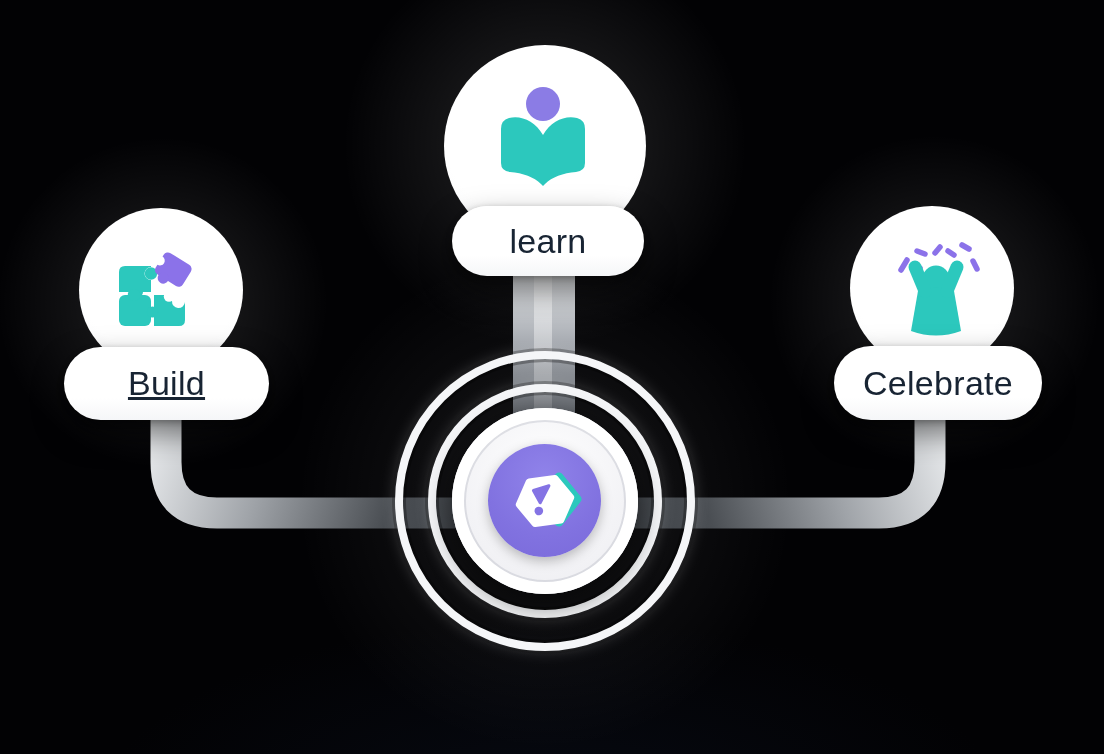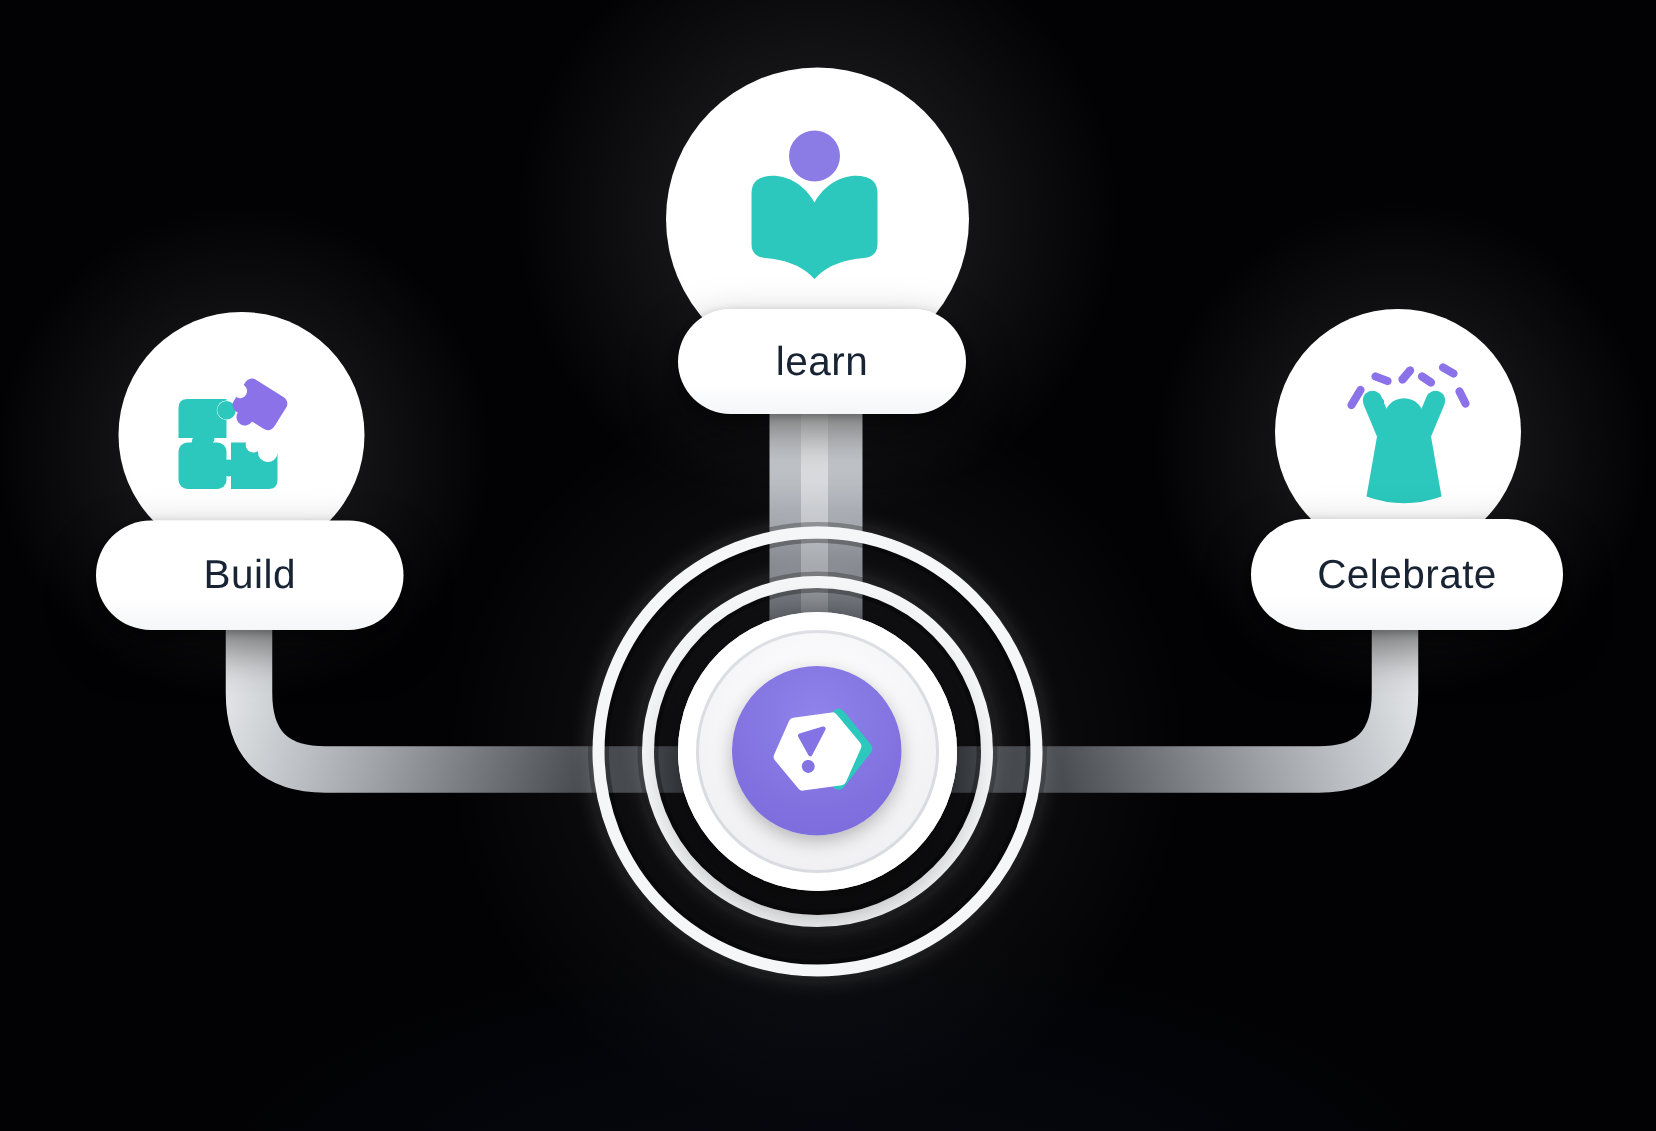--- a/index.html
+++ b/index.html
@@ -38,23 +38,23 @@
   .node-circle{position:absolute;border-radius:50%;
     background:radial-gradient(circle at 50% 38%, #ffffff 65%, #f7f8fa 100%);}
   .circle-learn{left:444px;top:45px;width:202px;height:202px;}
   .circle-build{left:79px;top:208px;width:164px;height:164px;}
   .circle-celebrate{left:850px;top:206px;width:164px;height:164px;}
   .node-circle svg{position:absolute;}
 
   .pill{position:absolute;background:linear-gradient(#ffffff 70%, #f5f6f8);
     border-radius:40px;display:flex;align-items:center;justify-content:center;
     box-shadow:0 14px 30px rgba(0,0,0,.50), 0 2px 6px rgba(0,0,0,.25);
-    color:#182433;font-size:27px;font-weight:500;letter-spacing:.3px;cursor:pointer;}
+    color:#182433;font-size:34px;font-weight:500;letter-spacing:.3px;cursor:pointer;}
   .pill-learn{left:452px;top:206px;width:192px;height:70px;}
-  .pill-build{left:64px;top:347px;width:205px;height:73px;}
+  .pill-build{left:64px;top:347px;width:205px;height:73px;text-decoration:underline;}
   .pill-celebrate{left:834px;top:346px;width:208px;height:74px;align-items:center;}
 </style>
 </head>
 <body>
 
 <div class="stage">
 
   <div class="glow glow-learn"></div>
   <div class="glow glow-build"></div>
   <div class="glow glow-celebrate"></div>

